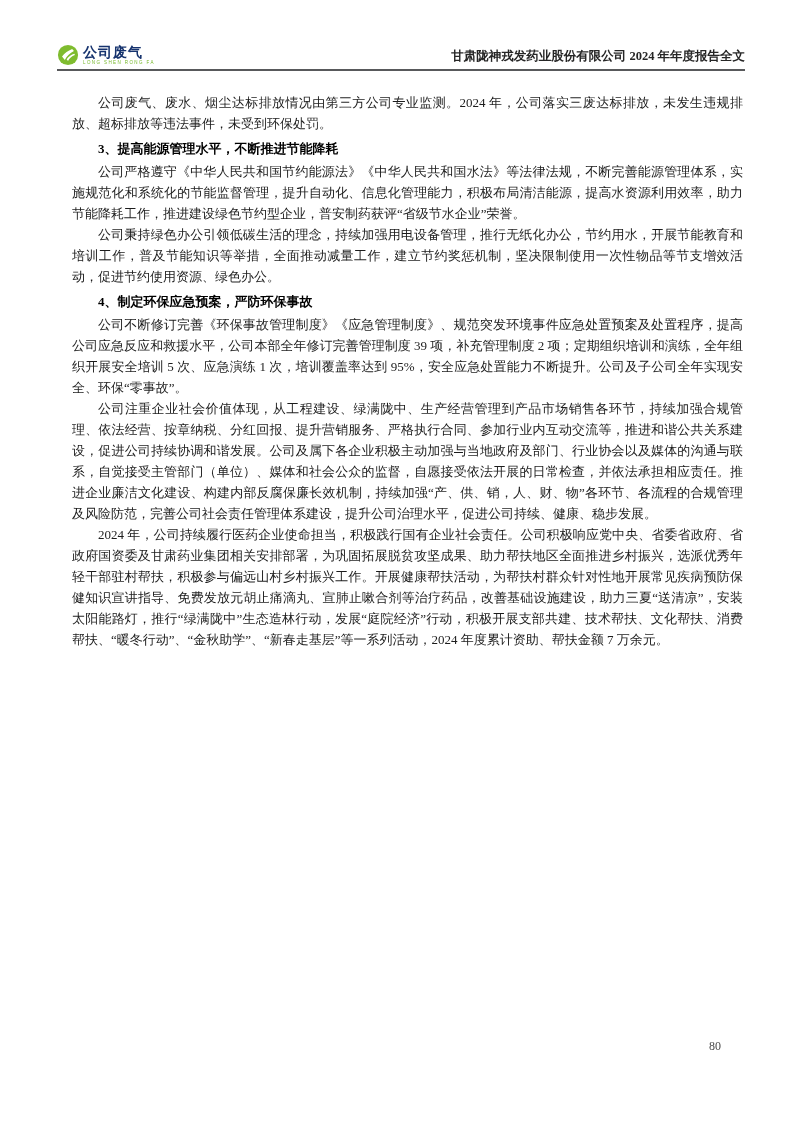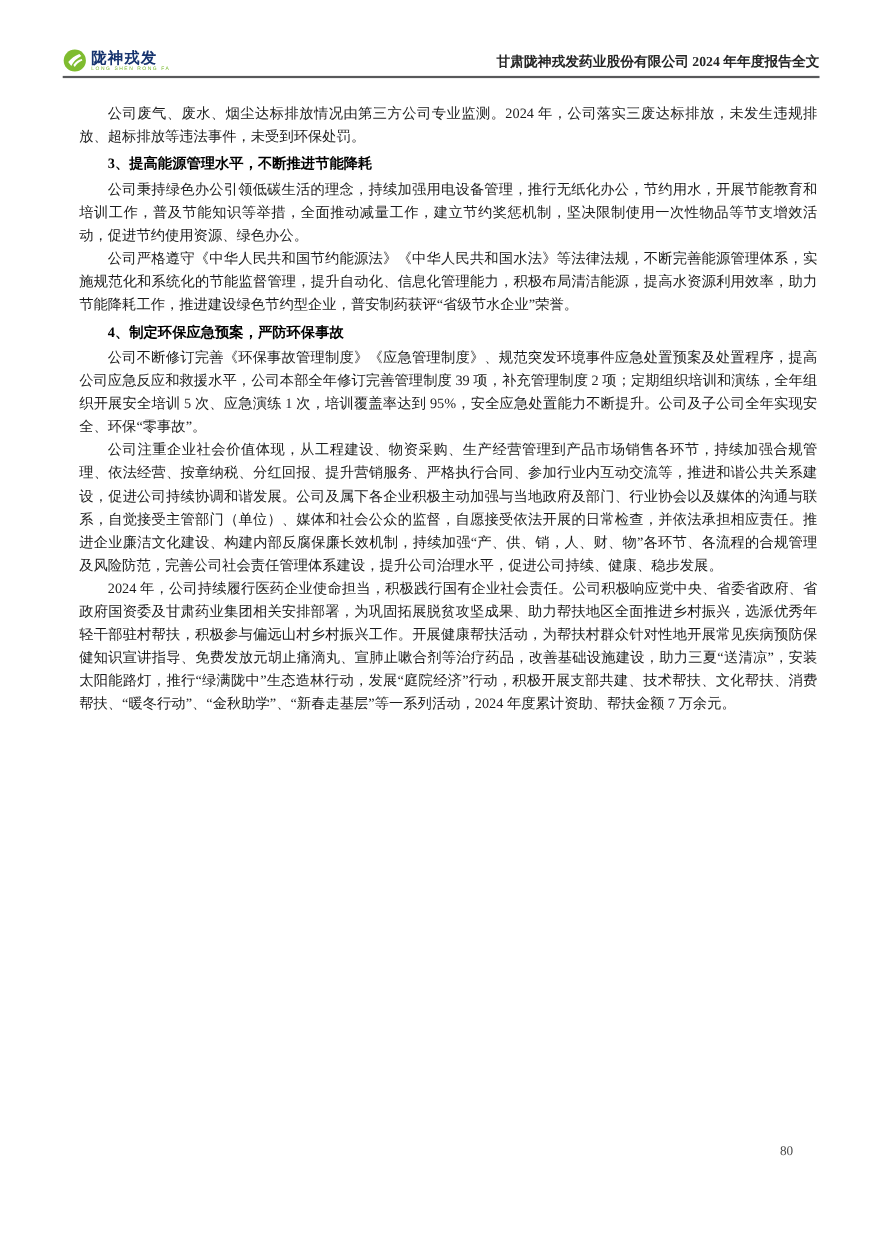--- a/index.html
+++ b/index.html
@@ -104,31 +104,31 @@
 <div class="page-header">
   <div class="logo">
     <span class="logo-circle">
       <svg width="22" height="22" viewBox="0 0 24 24">
         <circle cx="12" cy="12" r="11" fill="#7fbc2f"></circle>
         <path d="M5.5 13.5 C8.5 9.5, 12 7.5, 16.5 5.5 L18.5 7.5 C14 10, 11 12.5, 8.5 17.5 Z" fill="#ffffff"></path>
         <path d="M10.5 16.5 C13 13, 15.5 11.5, 19 10.5 L19.5 12 C16 13.5, 13.5 15.5, 12 18.5 Z" fill="#ffffff"></path>
       </svg>
     </span>
     <span class="logo-text">
-      <span class="logo-cn">陇神戎发</span>
+      <span class="logo-cn">公司废气</span>
       <span class="logo-en">LONG SHEN RONG FA</span>
     </span>
   </div>
   <div class="header-title">甘肃陇神戎发药业股份有限公司 2024 年年度报告全文</div>
 </div>
 
 <div class="doc-body">
   <p class="para">公司废气、废水、烟尘达标排放情况由第三方公司专业监测。2024 年，公司落实三废达标排放，未发生违规排放、超标排放等违法事件，未受到环保处罚。</p>
   <p class="sub-heading">3、提高能源管理水平，不断推进节能降耗</p>
+  <p class="para">公司严格遵守《中华人民共和国节约能源法》《中华人民共和国水法》等法律法规，不断完善能源管理体系，实施规范化和系统化的节能监督管理，提升自动化、信息化管理能力，积极布局清洁能源，提高水资源利用效率，助力节能降耗工作，推进建设绿色节约型企业，普安制药获评“省级节水企业”荣誉。</p>
   <p class="para">公司秉持绿色办公引领低碳生活的理念，持续加强用电设备管理，推行无纸化办公，节约用水，开展节能教育和培训工作，普及节能知识等举措，全面推动减量工作，建立节约奖惩机制，坚决限制使用一次性物品等节支增效活动，促进节约使用资源、绿色办公。</p>
-  <p class="para">公司严格遵守《中华人民共和国节约能源法》《中华人民共和国水法》等法律法规，不断完善能源管理体系，实施规范化和系统化的节能监督管理，提升自动化、信息化管理能力，积极布局清洁能源，提高水资源利用效率，助力节能降耗工作，推进建设绿色节约型企业，普安制药获评“省级节水企业”荣誉。</p>
   <p class="sub-heading">4、制定环保应急预案，严防环保事故</p>
   <p class="para">公司不断修订完善《环保事故管理制度》《应急管理制度》、规范突发环境事件应急处置预案及处置程序，提高公司应急反应和救援水平，公司本部全年修订完善管理制度 39 项，补充管理制度 2 项；定期组织培训和演练，全年组织开展安全培训 5 次、应急演练 1 次，培训覆盖率达到 95%，安全应急处置能力不断提升。公司及子公司全年实现安全、环保“零事故”。</p>
-  <p class="para">公司注重企业社会价值体现，从工程建设、物资采购、生产经营管理到产品市场销售各环节，持续加强合规管理、依法经营、按章纳税、分红回报、提升营销服务、严格执行合同、参加行业内互动交流等，推进和谐公共关系建设，促进公司持续协调和谐发展。公司及属下各企业积极主动加强与当地政府及部门、行业协会以及媒体的沟通与联系，自觉接受主管部门（单位）、媒体和社会公众的监督，自愿接受依法开展的日常检查，并依法承担相应责任。推进企业廉洁文化建设、构建内部反腐保廉长效机制，持续加强“产、供、销，人、财、物”各环节、各流程的合规管理及风险防范，完善公司社会责任管理体系建设，提升公司治理水平，促进公司持续、健康、稳步发展。</p>
+  <p class="para">公司注重企业社会价值体现，从工程建设、绿满陇中、生产经营管理到产品市场销售各环节，持续加强合规管理、依法经营、按章纳税、分红回报、提升营销服务、严格执行合同、参加行业内互动交流等，推进和谐公共关系建设，促进公司持续协调和谐发展。公司及属下各企业积极主动加强与当地政府及部门、行业协会以及媒体的沟通与联系，自觉接受主管部门（单位）、媒体和社会公众的监督，自愿接受依法开展的日常检查，并依法承担相应责任。推进企业廉洁文化建设、构建内部反腐保廉长效机制，持续加强“产、供、销，人、财、物”各环节、各流程的合规管理及风险防范，完善公司社会责任管理体系建设，提升公司治理水平，促进公司持续、健康、稳步发展。</p>
   <p class="para">2024 年，公司持续履行医药企业使命担当，积极践行国有企业社会责任。公司积极响应党中央、省委省政府、省政府国资委及甘肃药业集团相关安排部署，为巩固拓展脱贫攻坚成果、助力帮扶地区全面推进乡村振兴，选派优秀年轻干部驻村帮扶，积极参与偏远山村乡村振兴工作。开展健康帮扶活动，为帮扶村群众针对性地开展常见疾病预防保健知识宣讲指导、免费发放元胡止痛滴丸、宣肺止嗽合剂等治疗药品，改善基础设施建设，助力三夏“送清凉”，安装太阳能路灯，推行“绿满陇中”生态造林行动，发展“庭院经济”行动，积极开展支部共建、技术帮扶、文化帮扶、消费帮扶、“暖冬行动”、“金秋助学”、“新春走基层”等一系列活动，2024 年度累计资助、帮扶金额 7 万余元。</p>
 </div>
 
 <div class="page-number">80</div>
 
 </body></html>

